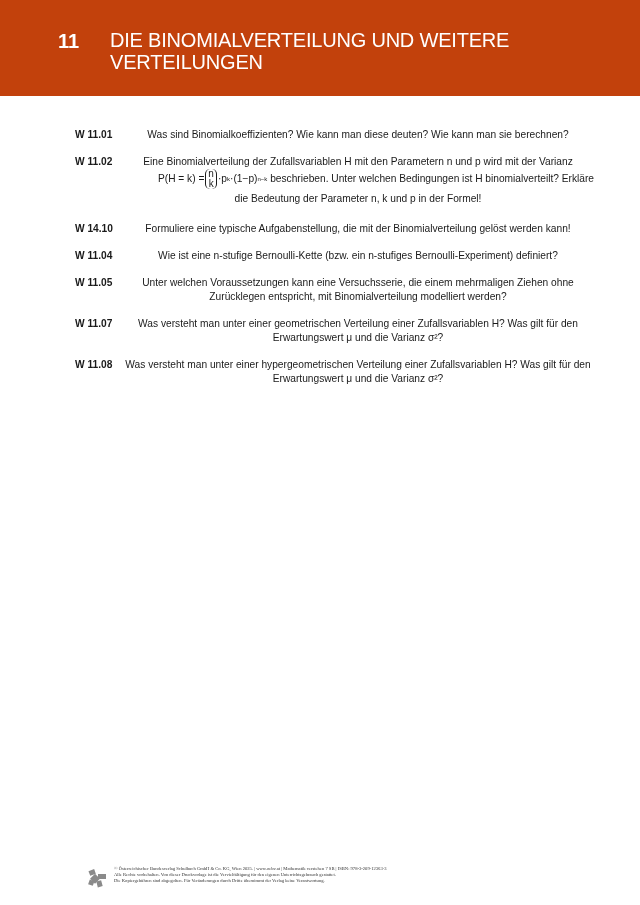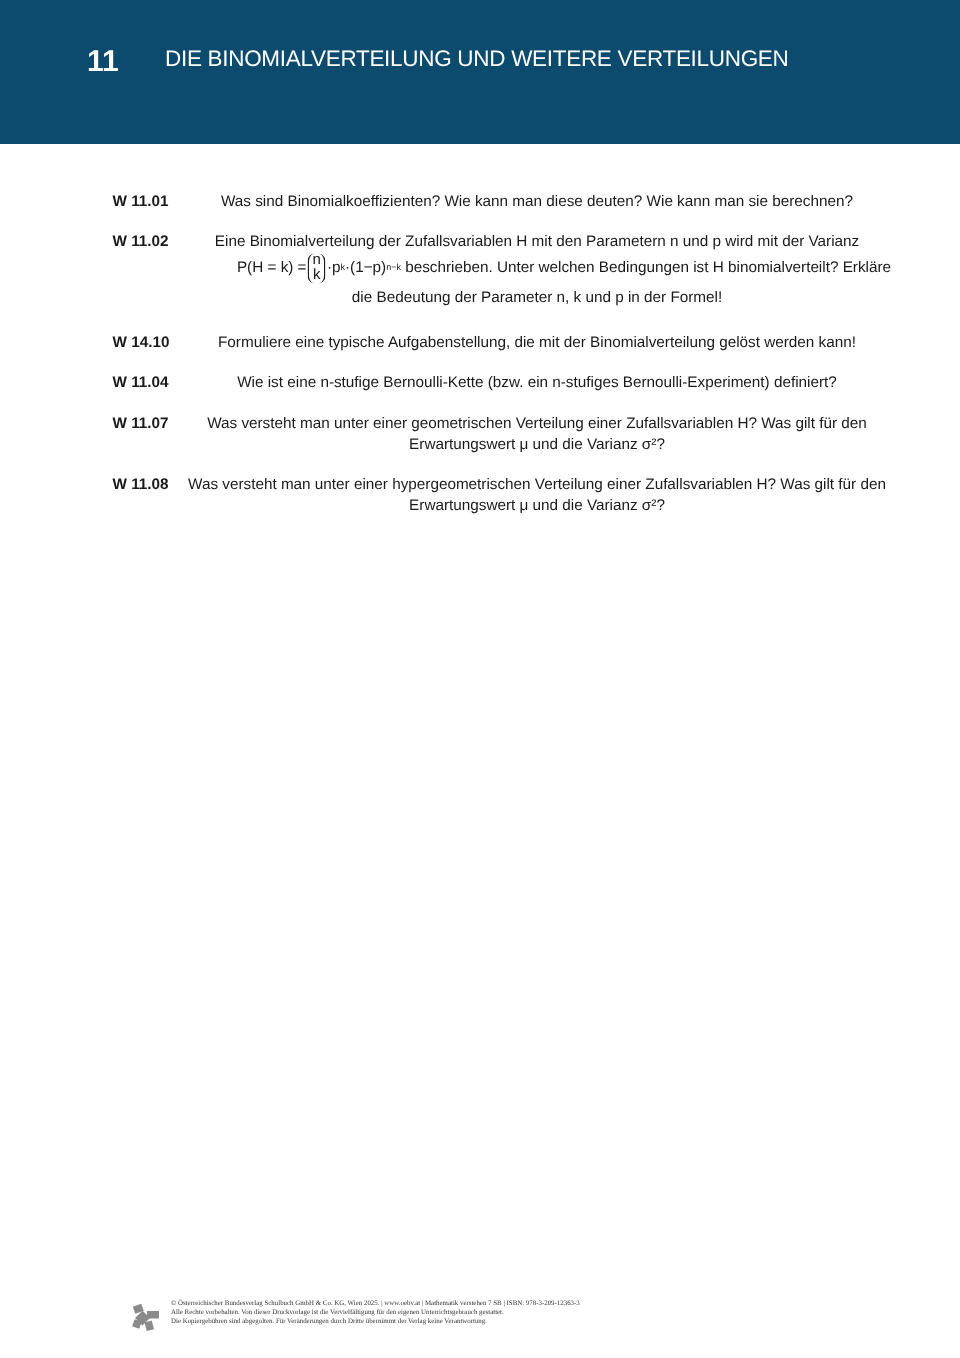--- a/index.html
+++ b/index.html
@@ -1,19 +1,19 @@
 <!DOCTYPE html>
 <html><head>
 <meta charset="utf-8">
 <style>
   html, body { margin:0; padding:0; background:#fff; }
   body { width:640px; height:905px; position:relative; font-family:"Liberation Sans", "DejaVu Sans", sans-serif; color:#1a1a1a; overflow:hidden; }
-  .header { position:absolute; left:0; top:0; width:640px; height:96px; background:#0c4a6e; }
+  .header { position:absolute; left:0; top:0; width:640px; height:96px; background:#c2410c; }
   .chapter-num { position:absolute; left:58px; top:30px; color:#fff; font-size:20px; font-weight:bold; }
-  .chapter-title { position:absolute; left:110px; top:29px; color:#fff; font-size:15px; line-height:22px; letter-spacing:-0.2px; width:480px; }
+  .chapter-title { position:absolute; left:110px; top:29px; color:#fff; font-size:20px; line-height:22px; letter-spacing:-0.2px; width:480px; }
   .tasks { position:absolute; left:75px; top:128px; width:520px; }
   .task { display:flex; margin-bottom:13px; font-size:10.2px; line-height:14px; }
   .task-id { width:46px; flex:0 0 46px; font-weight:bold; }
   .task-text { flex:1;text-align:center; }
   .formula { display:inline-flex; align-items:center; white-space:nowrap;margin-left:36px; }
   .binom { display:inline-flex; flex-direction:column; align-items:center; border-left:1px solid #1a1a1a; border-right:1px solid #1a1a1a; border-radius:5px; padding:0 2px; line-height:10px; margin:0 1px; font-size:10px; }
   sup { font-size:6px; vertical-align:6px; }
   .footer { position:absolute; left:86px; top:866px; display:flex; align-items:flex-start; }
   .footer-logo { width:22px; height:22px; margin-right:6px; }
   .footer-text { font-family:"Liberation Serif", serif; font-size:4.6px; line-height:6.2px; color:#333; }
@@ -50,20 +50,24 @@
   </div>
   <div class="task">
     <div class="task-id">W 14.10</div>
     <div class="task-text">Formuliere eine typische Aufgabenstellung, die mit der Binomialverteilung gelöst werden kann!</div>
   </div>
   <div class="task">
     <div class="task-id">W 11.04</div>
     <div class="task-text">Wie ist eine n-stufige Bernoulli-Kette (bzw. ein n-stufiges Bernoulli-Experiment) definiert?</div>
   </div>
   <div class="task">
+    <div class="task-id">W 11.05</div>
+    <div class="task-text">Unter welchen Voraussetzungen kann eine Versuchsserie, die einem mehrmaligen Ziehen ohne Zurücklegen entspricht, mit Binomialverteilung modelliert werden?</div>
+  </div>
+  <div class="task">
     <div class="task-id">W 11.07</div>
     <div class="task-text">Was versteht man unter einer geometrischen Verteilung einer Zufallsvariablen H? Was gilt für den Erwartungswert μ und die Varianz σ²?</div>
   </div>
   <div class="task">
     <div class="task-id">W 11.08</div>
     <div class="task-text">Was versteht man unter einer hypergeometrischen Verteilung einer Zufallsvariablen H? Was gilt für den Erwartungswert μ und die Varianz σ²?</div>
   </div>
 </div>
 
 <div class="footer">

